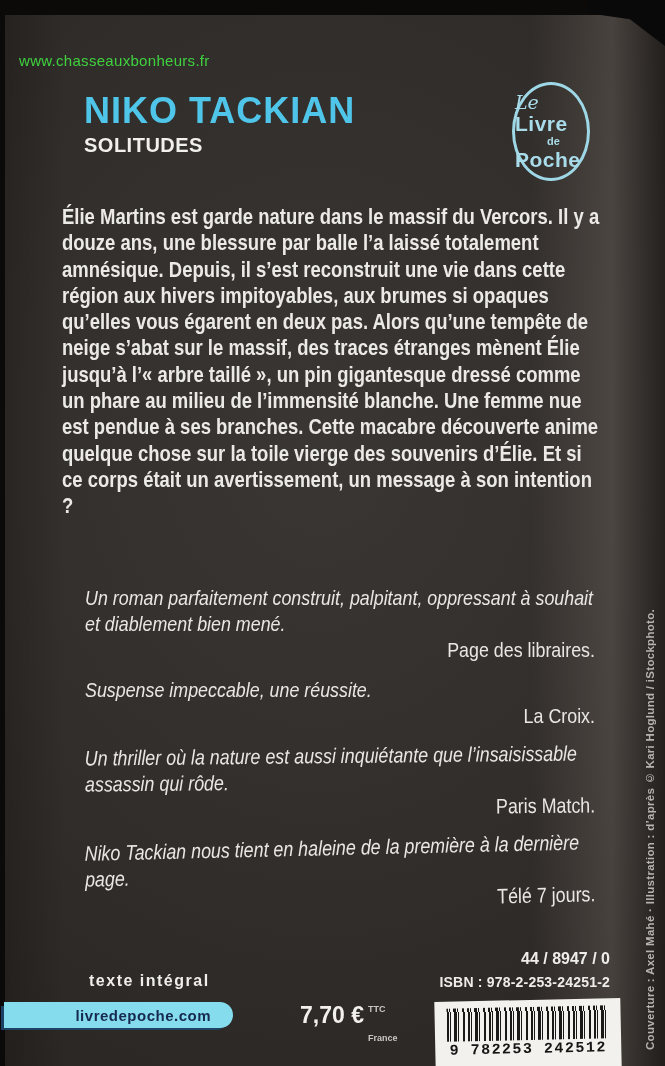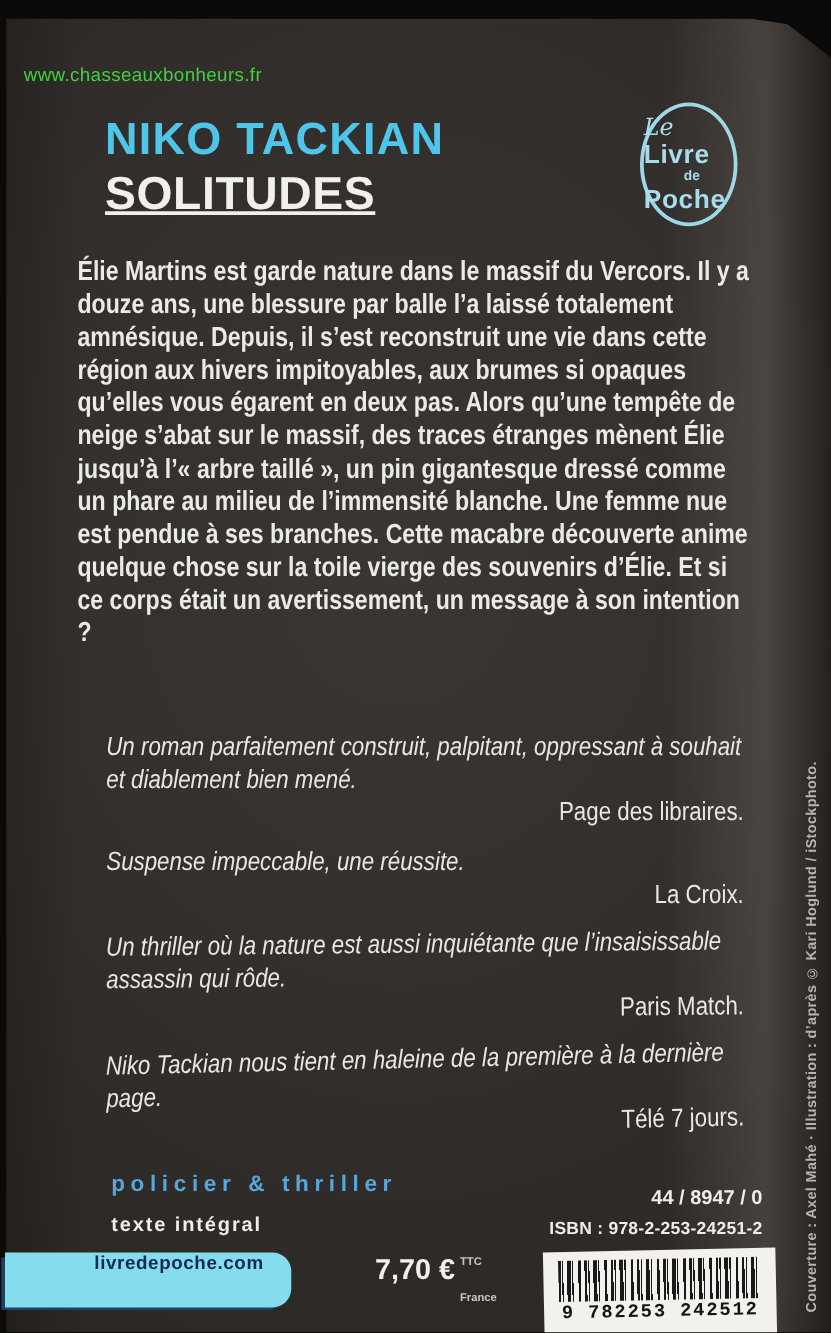--- a/index.html
+++ b/index.html
@@ -11,21 +11,21 @@
       radial-gradient(95% 70% at 48% 42%, #3a3633 0%, #322e2b 55%, #2a2623 100%);
   }
   .top-band{position:absolute;top:0;left:0;right:0;height:15px;background:#0b0a09;}
   .corner-tr{position:absolute;top:0;right:0;width:78px;height:46px;background:#0a0909;
     clip-path:polygon(0 0,100% 0,100% 100%,55% 42%,0 28%);}
   .left-strip{position:absolute;top:0;left:0;bottom:0;width:5px;background:#0b0a09;}
 
   .watermark{position:absolute;left:19px;top:52px;font-size:15px;color:#3fd23f;letter-spacing:.3px;}
 
   .author{position:absolute;left:84px;top:90px;font-size:36px;font-weight:800;color:#4fc6e9;letter-spacing:1px;}
-  .title{position:absolute;left:84px;top:134px;font-size:37px;font-weight:bold;color:#f2f0ed;letter-spacing:.5px;text-decoration:underline;}
+  .title{position:absolute;left:84px;top:134px;font-size:20px;font-weight:bold;color:#f2f0ed;letter-spacing:.5px;}
 
   .logo{position:absolute;left:512px;top:82px;width:78px;height:99px;border:3px solid #9ed7e6;
     border-radius:50%;box-sizing:border-box;display:flex;flex-direction:column;align-items:flex-start;
     justify-content:center;color:#a9dcea;line-height:1;}
   .logo .le{font-family:"DejaVu Serif",serif;font-style:italic;font-size:19px;margin-bottom:1px;}
   .logo .livre{font-size:21px;font-weight:bold;letter-spacing:.5px;}
   .logo .de{font-size:11px;font-weight:bold;margin:2px 0;padding-left:32px;}
   .logo .poche{font-size:21px;font-weight:bold;letter-spacing:.5px;}
 
   .synopsis{position:absolute;left:62px;top:204px;width:645px;font-size:22px;line-height:26.3px;
@@ -35,23 +35,23 @@
     color:#e9e7e4;font-size:21px;line-height:26px;}
   .quote{margin-bottom:14px;}
   .quote .qtext{font-style:italic;}
   .quote .qsrc{text-align:right;font-style:normal;}
   .q3{transform:rotate(-.5deg);}
   .q4{transform:rotate(-1.1deg);}
 
   .genre{position:absolute;left:89px;top:937px;font-size:18px;font-weight:bold;color:#56a8d8;letter-spacing:4.5px;}
   .edition{position:absolute;left:89px;top:972px;font-size:16px;font-weight:bold;color:#f0eeeb;letter-spacing:1.5px;text-align:right;}
 
-  .pill{position:absolute;left:4px;top:1002px;width:229px;height:44px;background:#84dcec;
+  .pill{position:absolute;left:4px;top:1002px;width:229px;height:26px;background:#84dcec;
     border-radius:0 15px 15px 0;box-shadow:-4px 3px 0 -1px rgba(29,70,110,.9);
-    display:flex;justify-content:flex-end;padding-right:22px;box-sizing:border-box;}
+    display:flex;align-items:center;justify-content:flex-end;padding-right:22px;box-sizing:border-box;}
   .pill span{color:#16294e;font-weight:bold;font-size:15px;letter-spacing:.5px;}
 
   .price{position:absolute;left:300px;top:1002px;display:flex;align-items:flex-start;color:#f2f0ed;}
   .price .amount{font-size:23px;font-weight:bold;}
   .price .tax{display:flex;flex-direction:column;margin-left:4px;margin-top:3px;
     font-size:9px;line-height:9px;color:#c9c6c2;font-weight:bold;gap:20px;}
 
   .printcode{position:absolute;right:55px;top:950px;font-size:16px;font-weight:bold;color:#efedea;text-align:right;}
   .isbn{position:absolute;right:55px;top:974px;font-size:14px;font-weight:bold;color:#efedea;text-align:right;letter-spacing:.2px;}
 
@@ -103,21 +103,20 @@
     <div class="quote q3">
       <div class="qtext">Un thriller où la nature est aussi inquiétante que l’insaisissable assassin qui rôde.</div>
       <div class="qsrc">Paris Match.</div>
     </div>
     <div class="quote q4">
       <div class="qtext">Niko Tackian nous tient en haleine de la première à la dernière page.</div>
       <div class="qsrc">Télé 7 jours.</div>
     </div>
   </div>
 
-  <div class="genre">policier &amp; thriller</div>
   <div class="edition">texte intégral</div>
 
   <div class="pill">
     <span>livredepoche.com</span>
   </div>
 
   <div class="price">
     <span class="amount">7,70 €</span>
     <span class="tax">
       <span>TTC</span>

